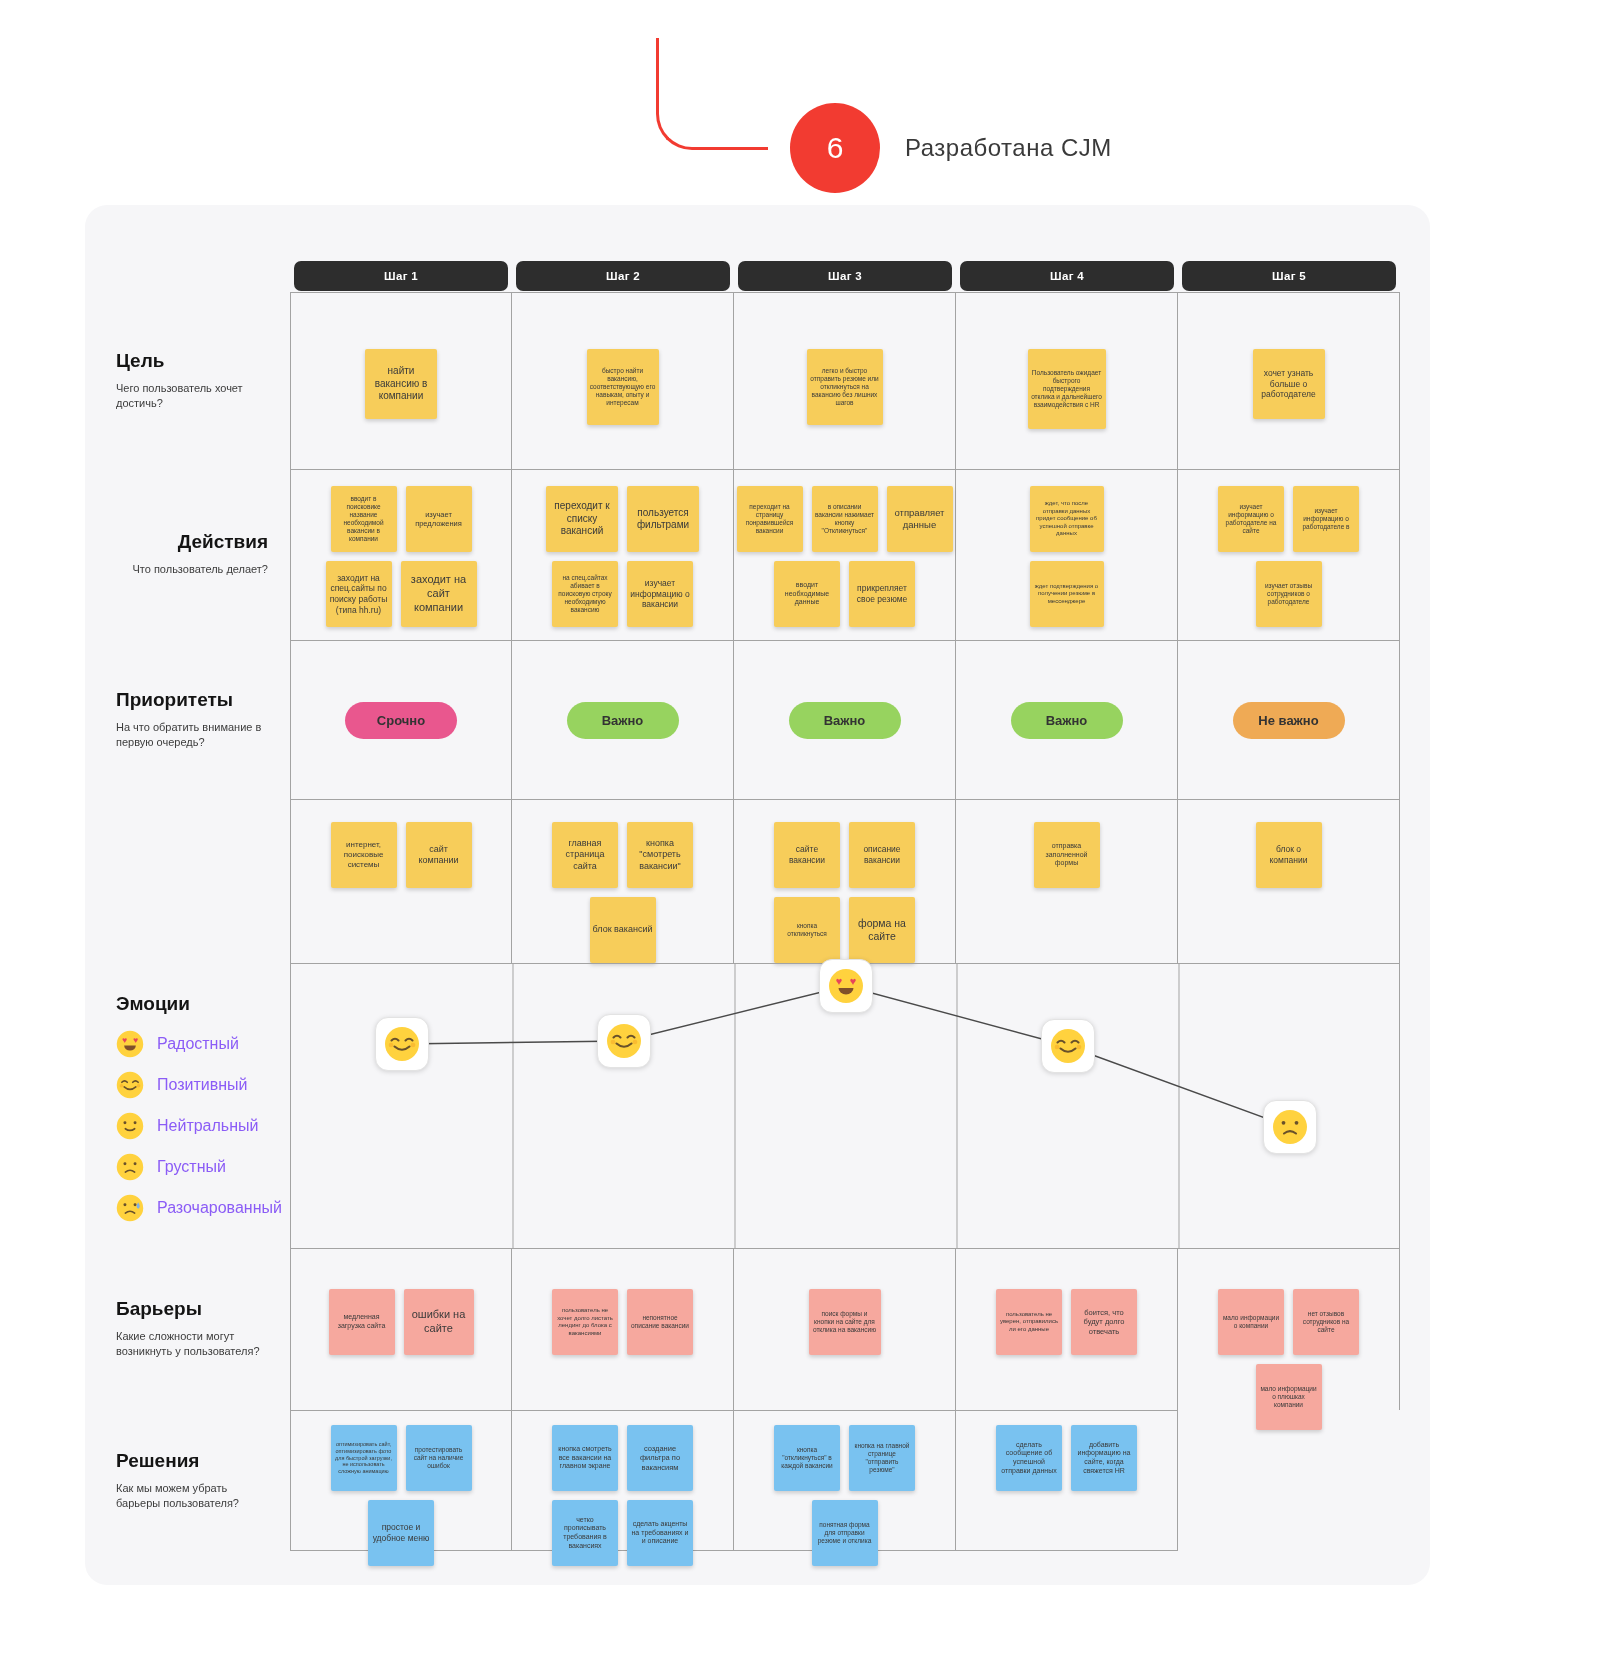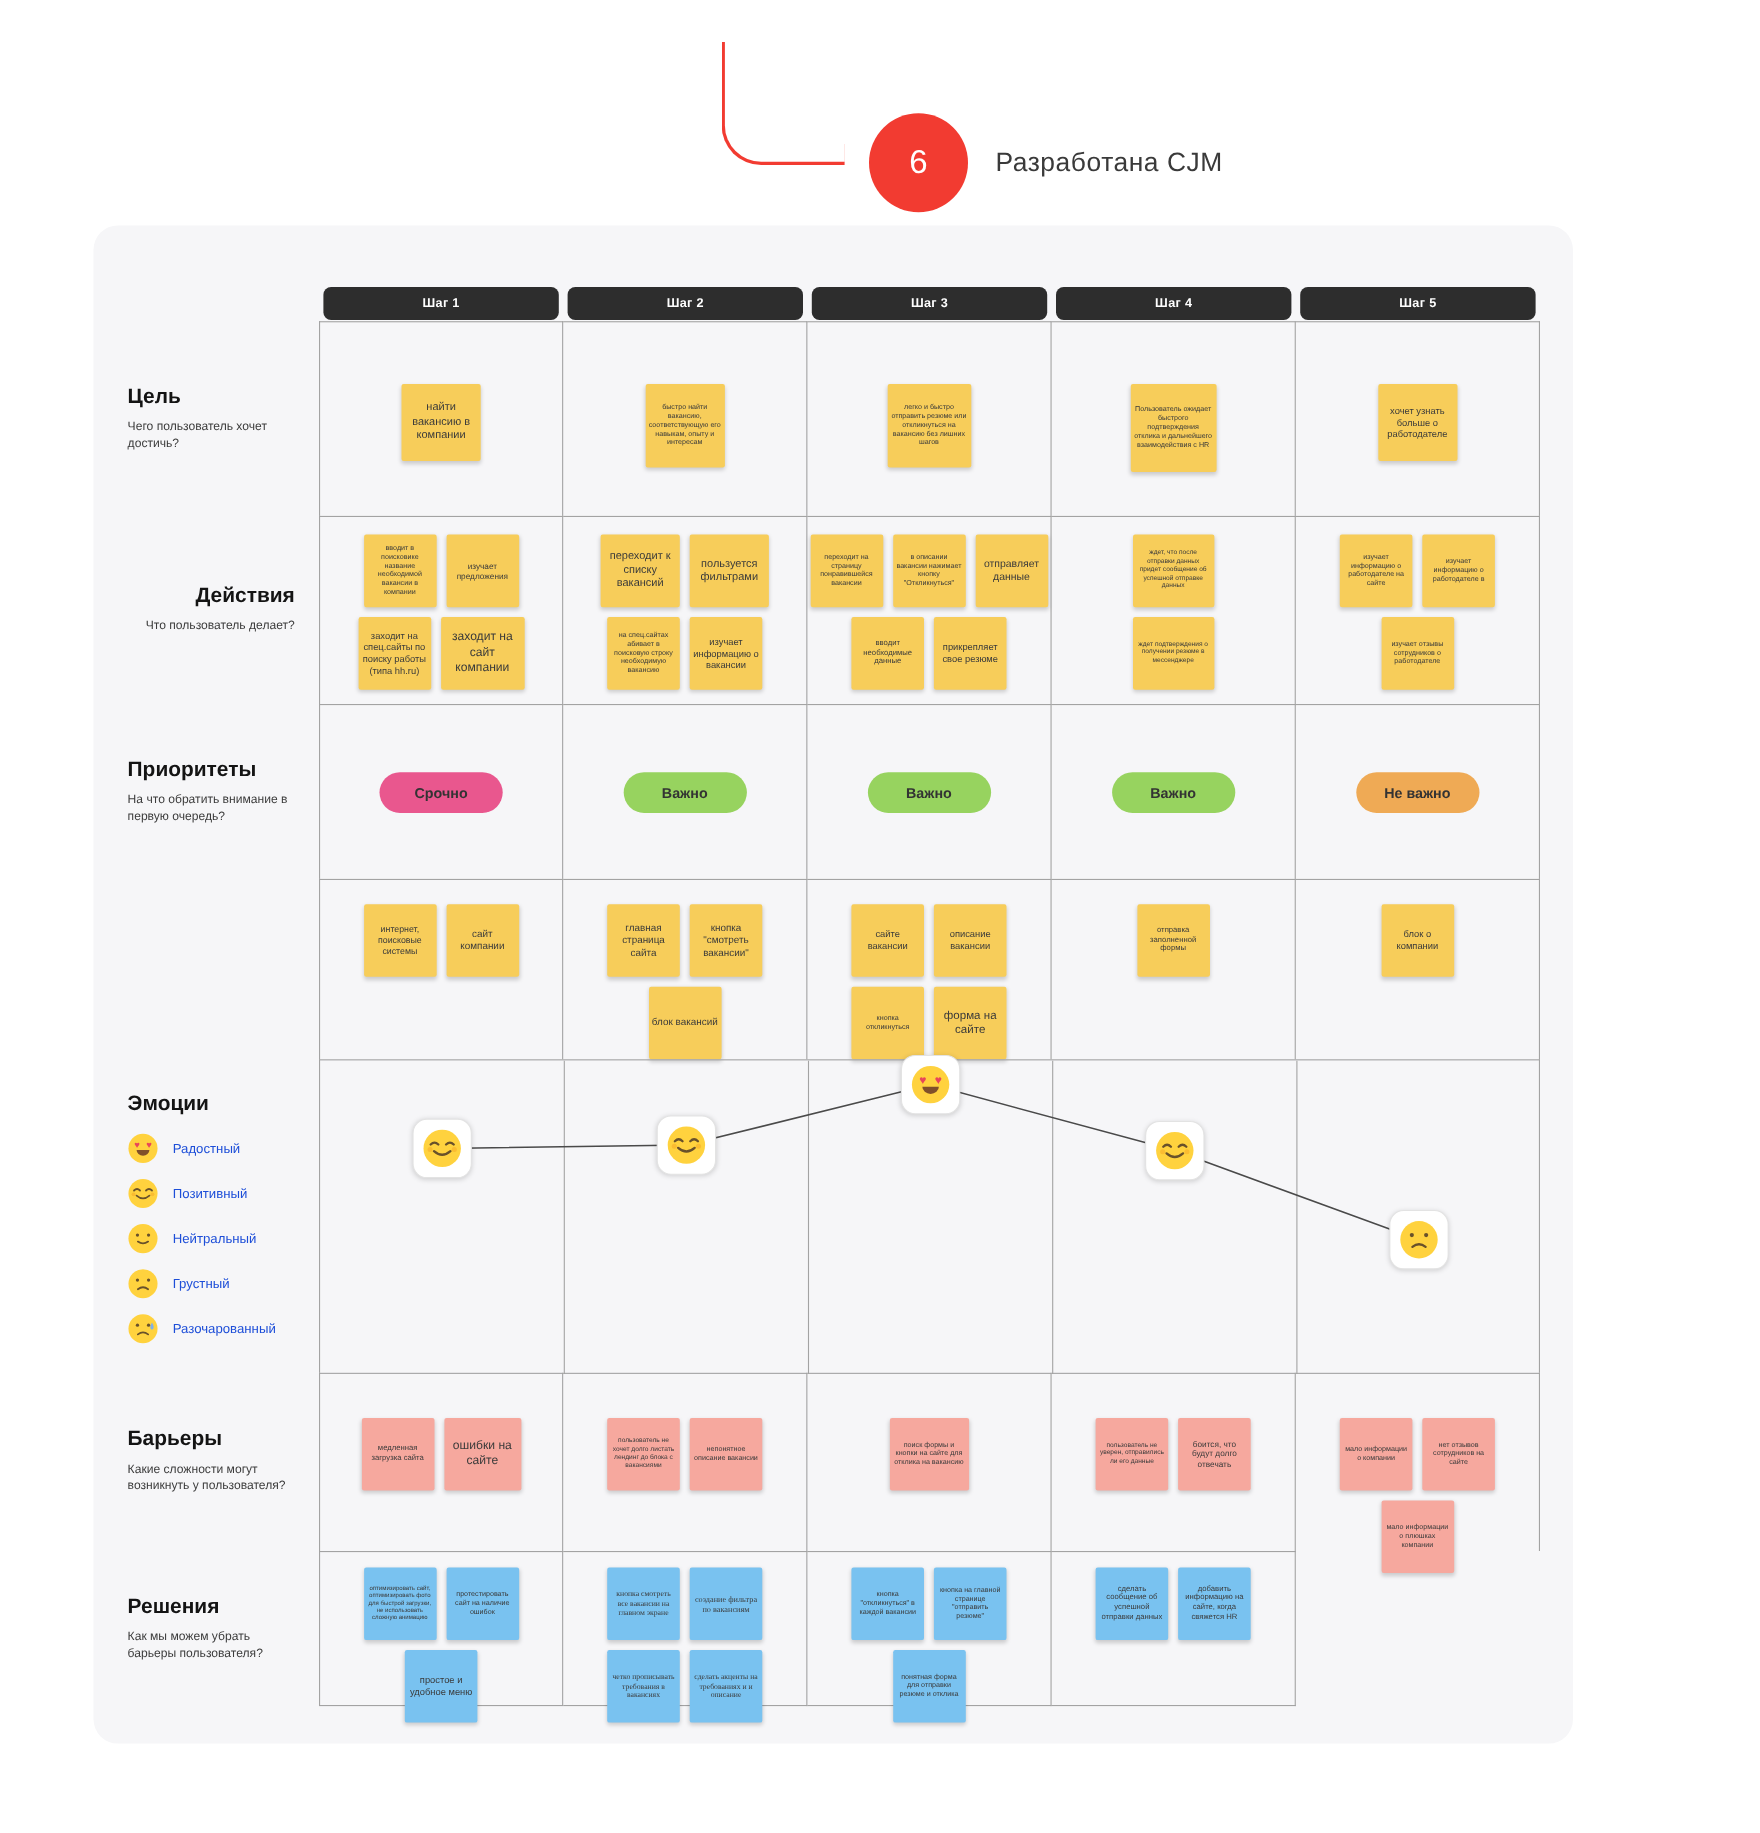--- a/index.html
+++ b/index.html
@@ -52,21 +52,21 @@
     font-weight: bold; font-size: 13px; color: #333; cursor: pointer; }
 
   
   .emo-cell { position: relative; border-left: 1px solid #a3a3a3; }
   .emo-cell svg.track { position: absolute; left: 0; top: 0; }
   .emotion-point { position: absolute; width: 54px; height: 54px; background: #fff; border: 1px solid #e3e3e3;
     border-radius: 13px; box-shadow: 0 1px 5px rgba(0,0,0,.15); display: flex; align-items: center; justify-content: center;
     transform: translate(-50%, -50%); cursor: pointer; }
   .legend { margin-top: 15px; display: flex; flex-direction: column; gap: 13px; }
   .legend-item { display: flex; align-items: center; gap: 13px; cursor: pointer; }
-  .legend-item span.lbl { font-size: 12px; color: #1d4ed8; }
+  .legend-item span.lbl { font-size: 16px; color: #8b5cf6; }
   .face { display: inline-flex; }
 </style>
 </head>
 <body>
 
 <div class="page">
   <div class="connector"></div>
   <div class="step-badge">
     <span>6</span>
   </div>
@@ -368,21 +368,21 @@
           <h3>Решения</h3>
           <p>Как мы можем убрать барьеры пользователя?</p>
         </div>
         <div class="cell row-solutions first-col last-row" style="grid-area: 7 / 2;">
           <div class="cell-inner">
             <div class="sticky" style="background: rgb(121, 194, 240); font-size: 5.5px;">оптимизировать сайт, оптимизировать фото для быстрой загрузки, не использовать сложную анимацию</div>
             <div class="sticky" style="background: rgb(121, 194, 240); font-size: 6.5px;">протестировать сайт на наличие ошибок</div>
             <div class="sticky" style="background: rgb(121, 194, 240); font-size: 8.5px;">простое и удобное меню</div>
           </div>
         </div>
-        <div class="cell row-solutions last-row" style="grid-area: 7 / 3; font-family: Liberation Serif, serif;">
+        <div class="cell row-solutions last-row" style="grid-area: 7 / 3;">
           <div class="cell-inner">
             <div class="sticky" style="background: rgb(121, 194, 240); font-size: 7px;">кнопка смотреть все вакансии на главном экране</div>
             <div class="sticky" style="background: rgb(121, 194, 240); font-size: 7.5px;">создание фильтра по вакансиям</div>
             <div class="sticky" style="background: rgb(121, 194, 240); font-size: 7px;">четко прописывать требования в вакансиях</div>
             <div class="sticky" style="background: rgb(121, 194, 240); font-size: 7px;">сделать акценты на требованиях и и описание</div>
           </div>
         </div>
         <div class="cell row-solutions last-row" style="grid-area: 7 / 4;">
           <div class="cell-inner">
             <div class="sticky" style="background: rgb(121, 194, 240); font-size: 6.5px;">кнопка "откликнуться" в каждой вакансии</div>

